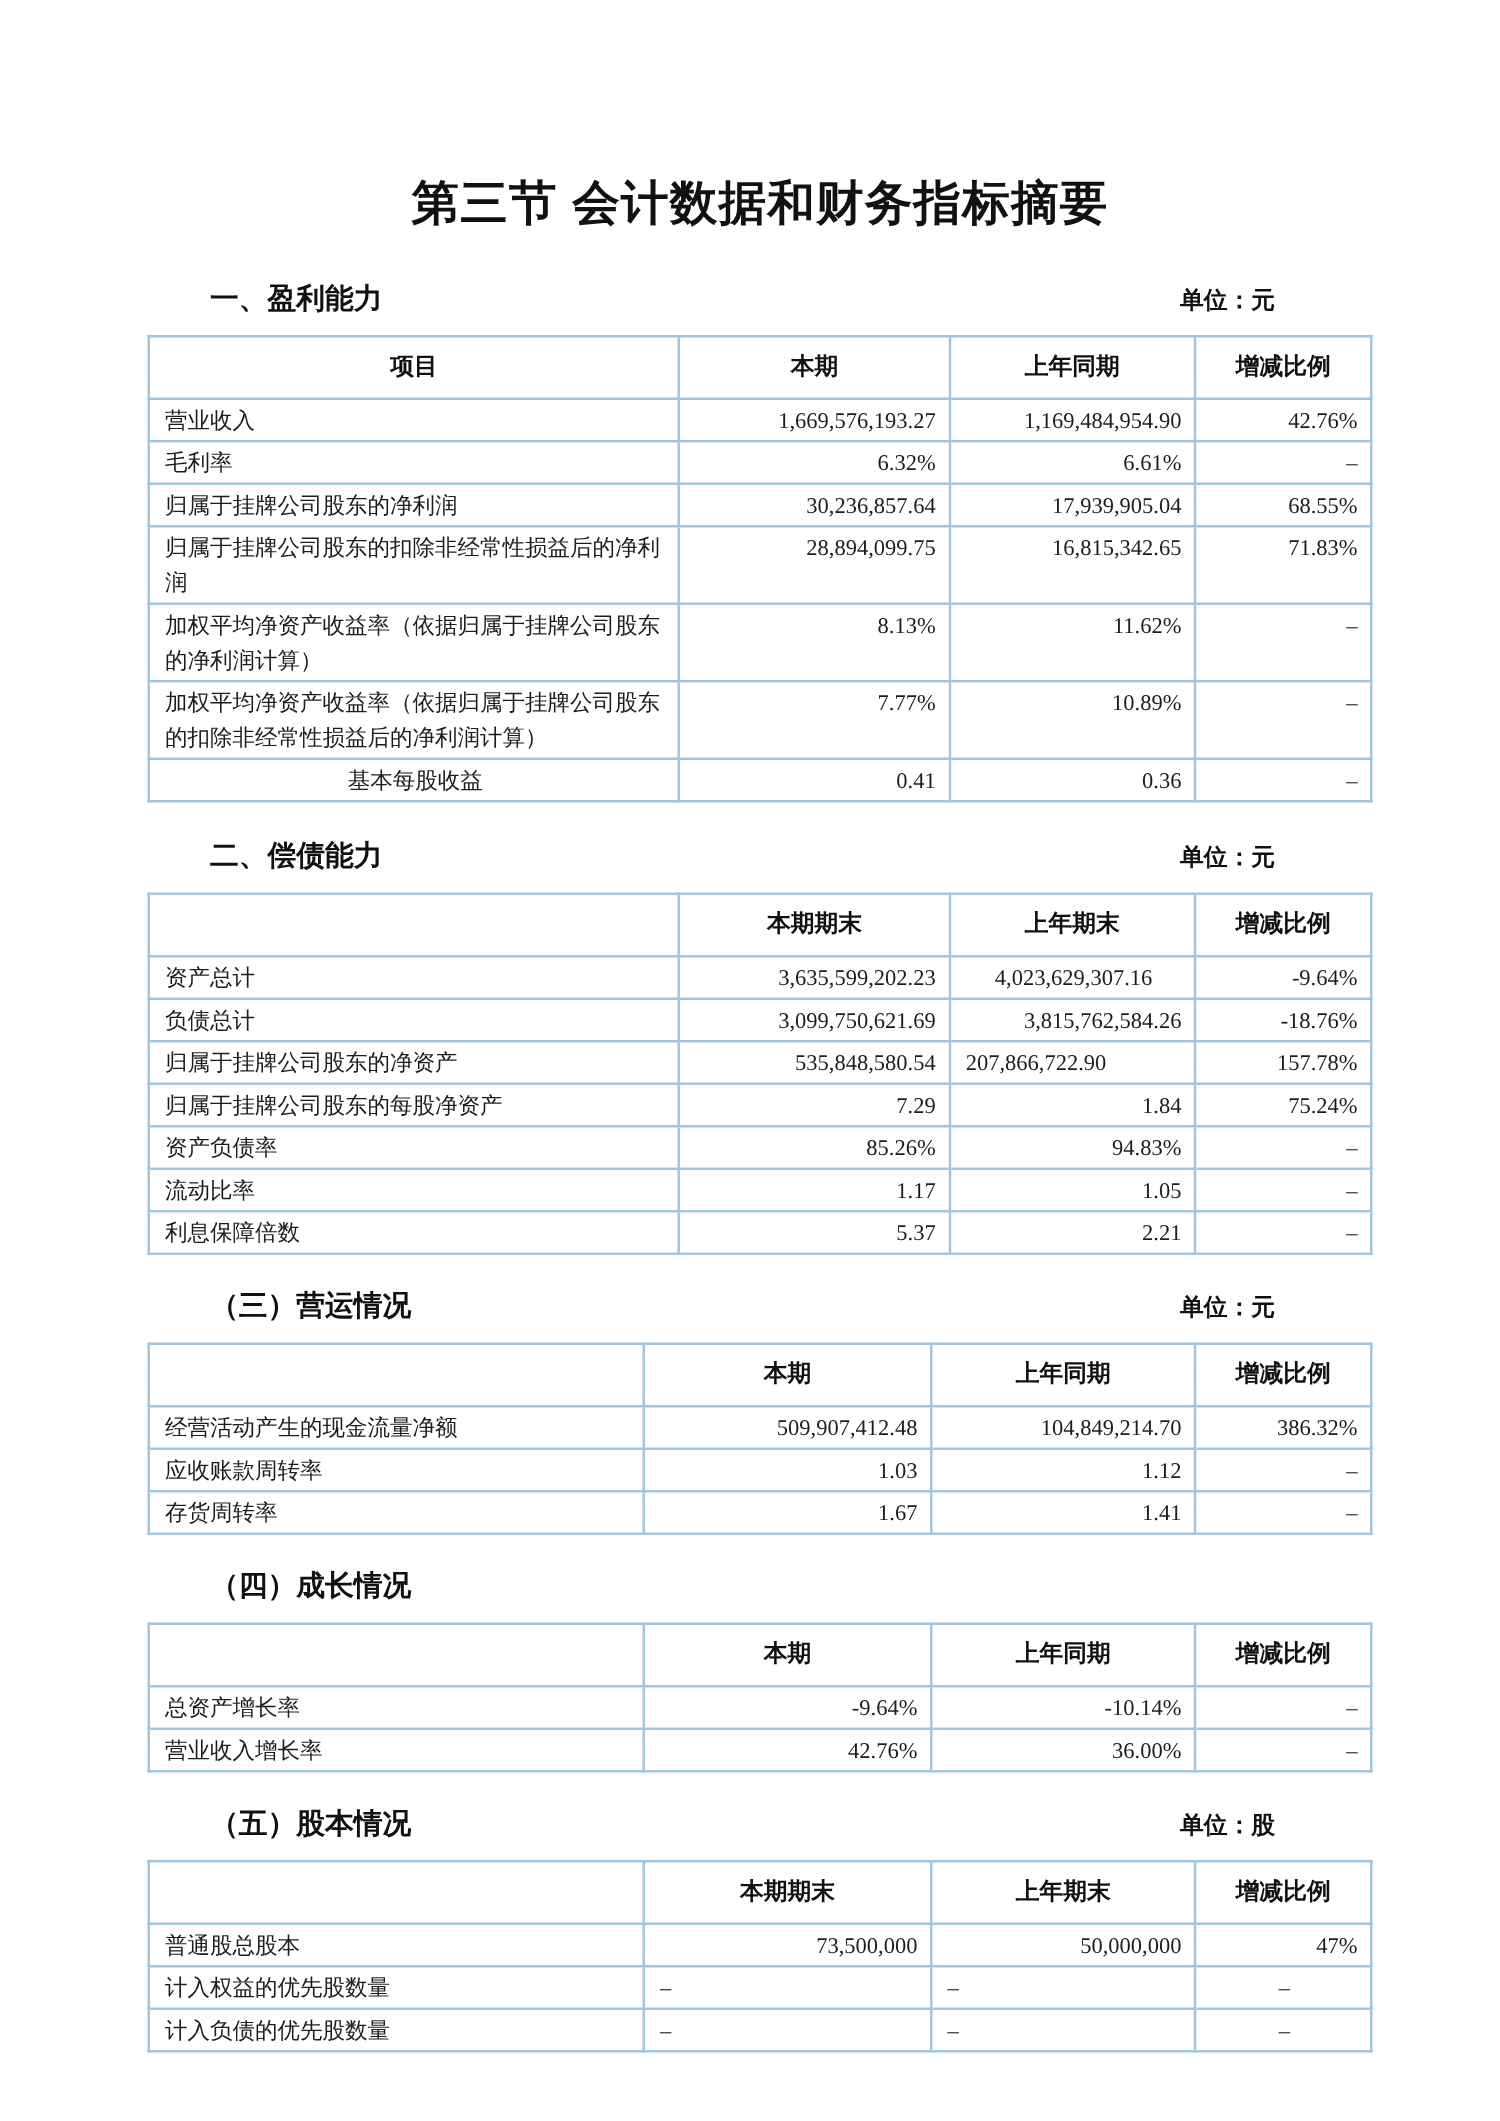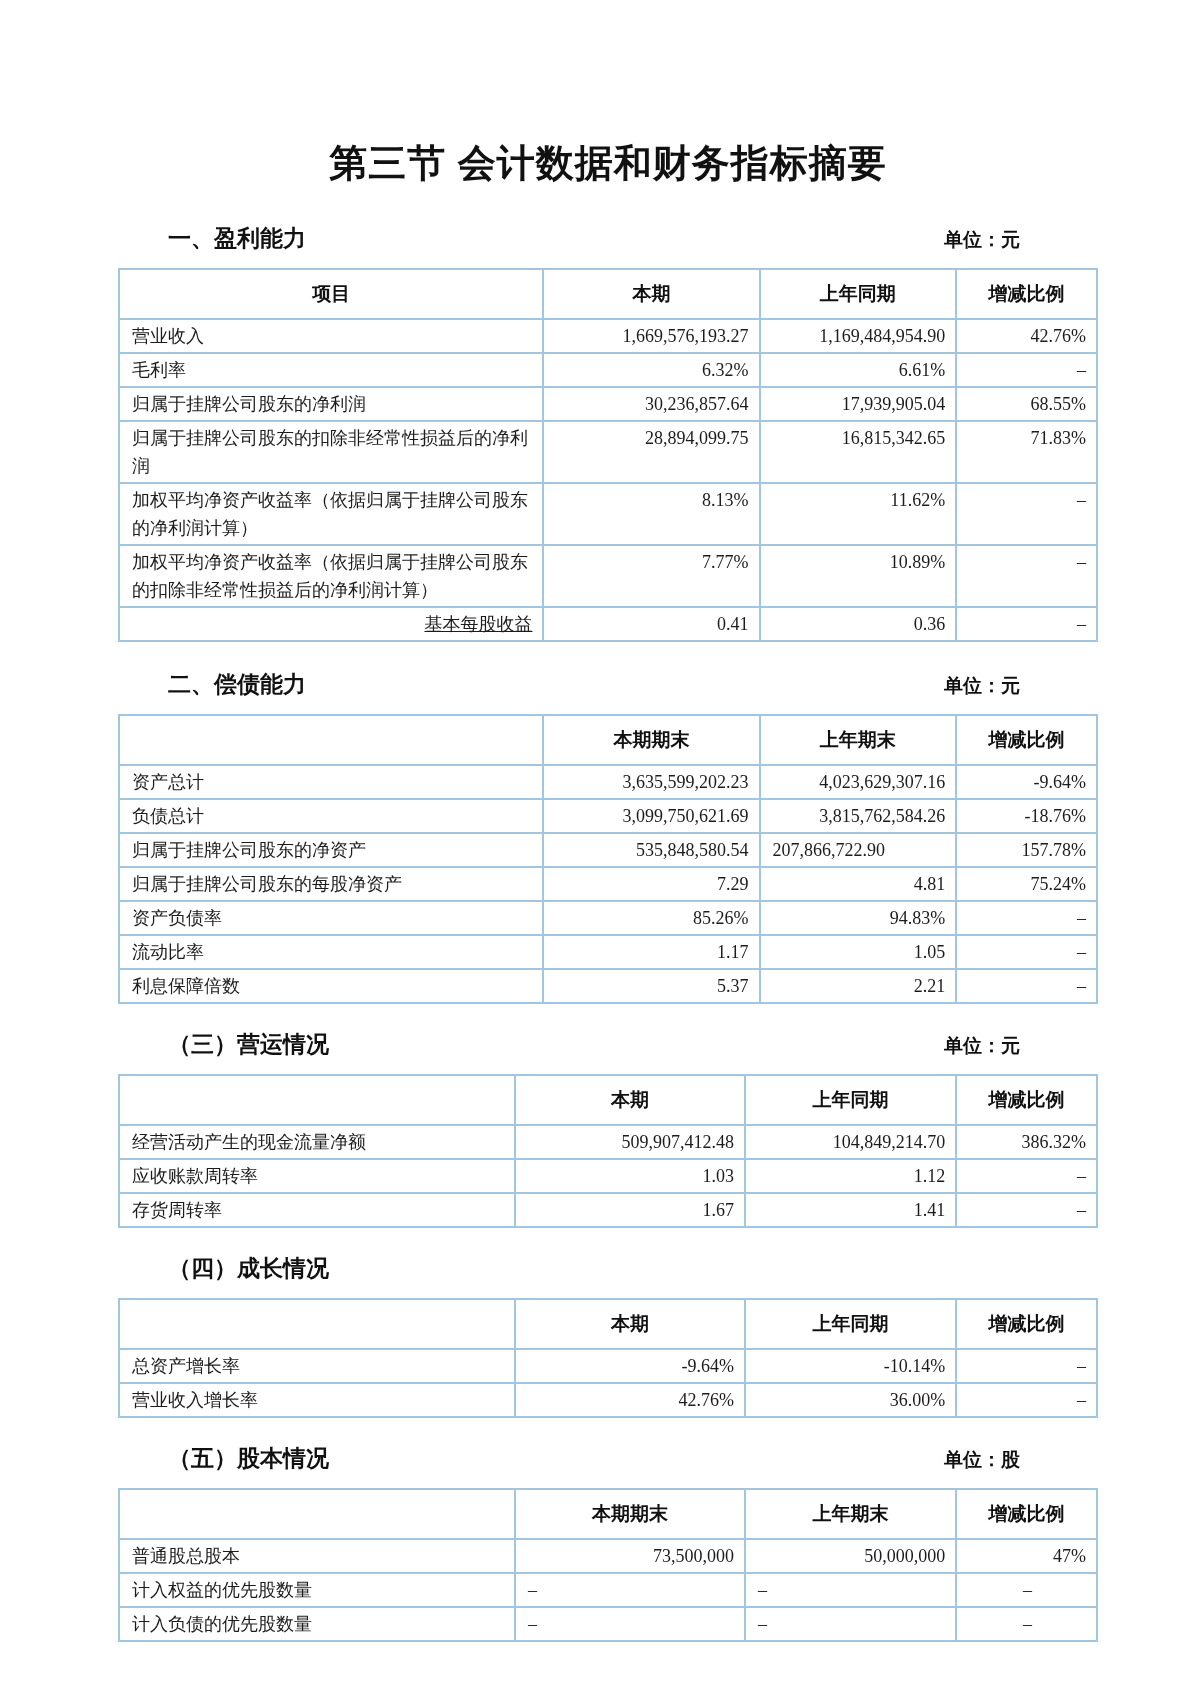--- a/index.html
+++ b/index.html
@@ -110,21 +110,21 @@
           <td style="text-align: right;">11.62%</td>
           <td style="text-align: right;">–</td>
         </tr>
         <tr>
           <td style="text-align: left;">加权平均净资产收益率（依据归属于挂牌公司股东的扣除非经常性损益后的净利润计算）</td>
           <td style="text-align: right;">7.77%</td>
           <td style="text-align: right;">10.89%</td>
           <td style="text-align: right;">–</td>
         </tr>
         <tr>
-          <td style="text-align: right; text-decoration: underline;">基本每股收益</td>
+          <td style="text-align: center;">基本每股收益</td>
           <td style="text-align: right;">0.41</td>
           <td style="text-align: right;">0.36</td>
           <td style="text-align: right;">–</td>
         </tr>
       </tbody>
     </table>
 
   <div class="section-head" style="margin-top:26px;">
     <h2 class="section-title">二、偿债能力</h2>
     <span class="unit-label">单位：元</span>
@@ -141,39 +141,39 @@
           <th></th>
           <th>本期期末</th>
           <th>上年期末</th>
           <th>增减比例</th>
         </tr>
       </thead>
       <tbody>
         <tr>
           <td style="text-align: left;">资产总计</td>
           <td style="text-align: right;">3,635,599,202.23</td>
-          <td style="text-align: right;">4,023,629,307.16</td>
+          <td style="text-align: center;">4,023,629,307.16</td>
           <td style="text-align: right;">-9.64%</td>
         </tr>
         <tr>
           <td style="text-align: left;">负债总计</td>
           <td style="text-align: right;">3,099,750,621.69</td>
           <td style="text-align: right;">3,815,762,584.26</td>
           <td style="text-align: right;">-18.76%</td>
         </tr>
         <tr>
           <td style="text-align: left;">归属于挂牌公司股东的净资产</td>
           <td style="text-align: right;">535,848,580.54</td>
           <td style="">207,866,722.90</td>
           <td style="text-align: right;">157.78%</td>
         </tr>
         <tr>
           <td style="text-align: left;">归属于挂牌公司股东的每股净资产</td>
           <td style="text-align: right;">7.29</td>
-          <td style="text-align: right;">4.81</td>
+          <td style="text-align: right;">1.84</td>
           <td style="text-align: right;">75.24%</td>
         </tr>
         <tr>
           <td style="text-align: left;">资产负债率</td>
           <td style="text-align: right;">85.26%</td>
           <td style="text-align: right;">94.83%</td>
           <td style="text-align: right;">–</td>
         </tr>
         <tr>
           <td style="text-align: left;">流动比率</td>

